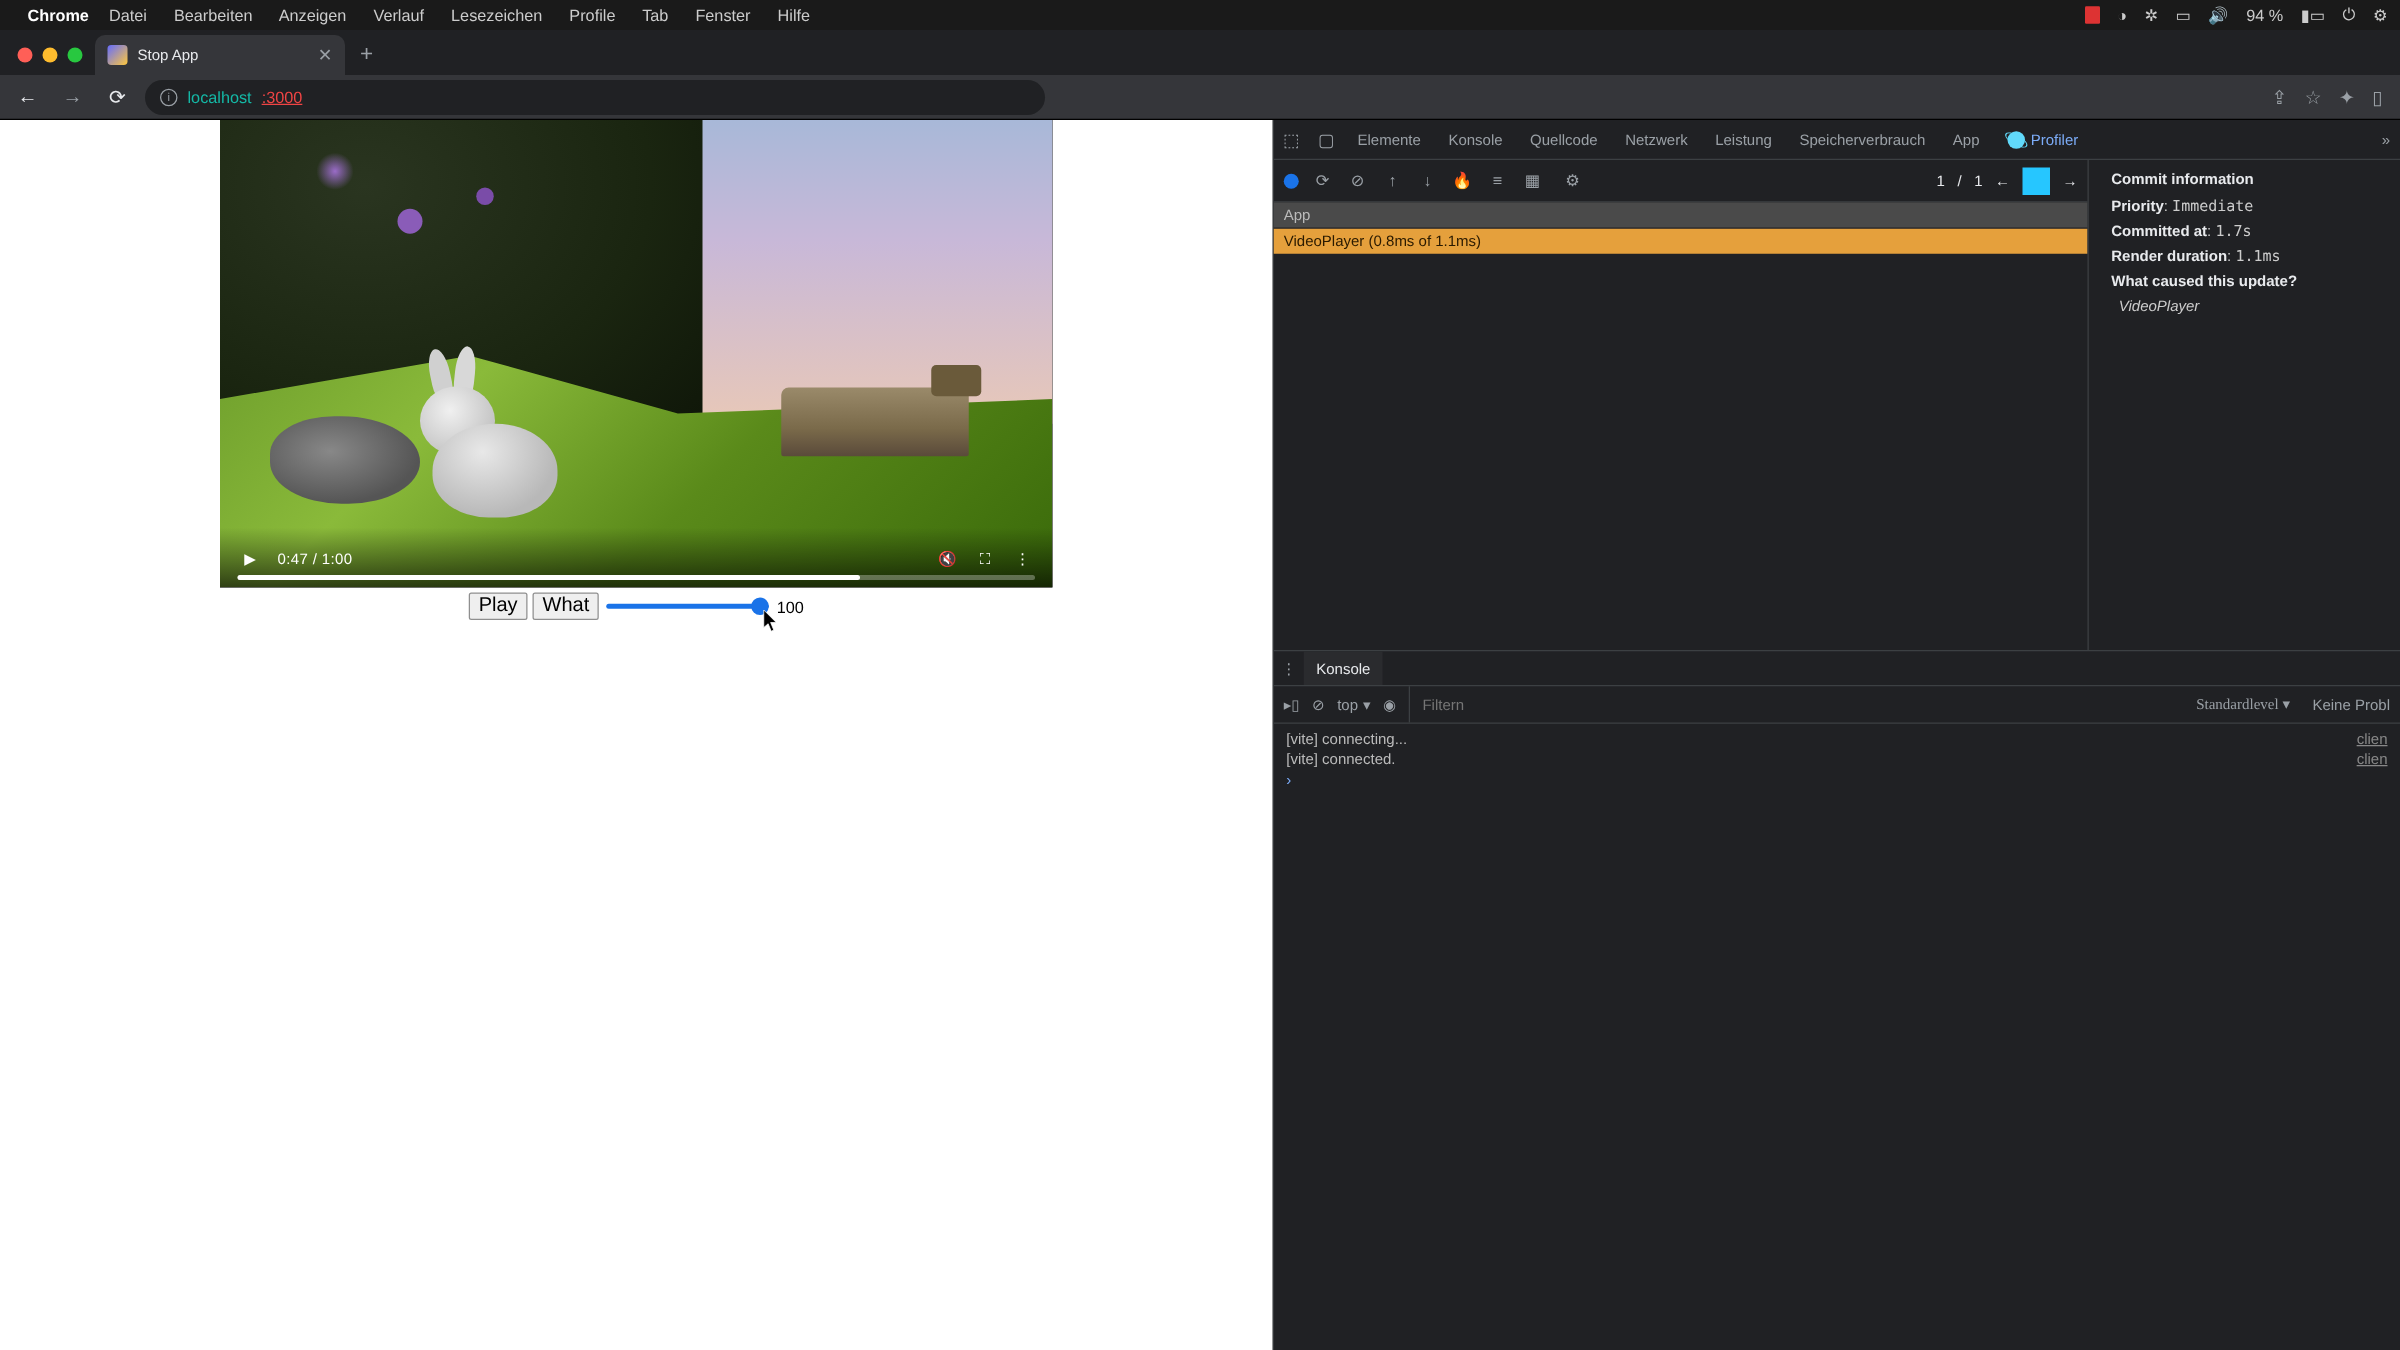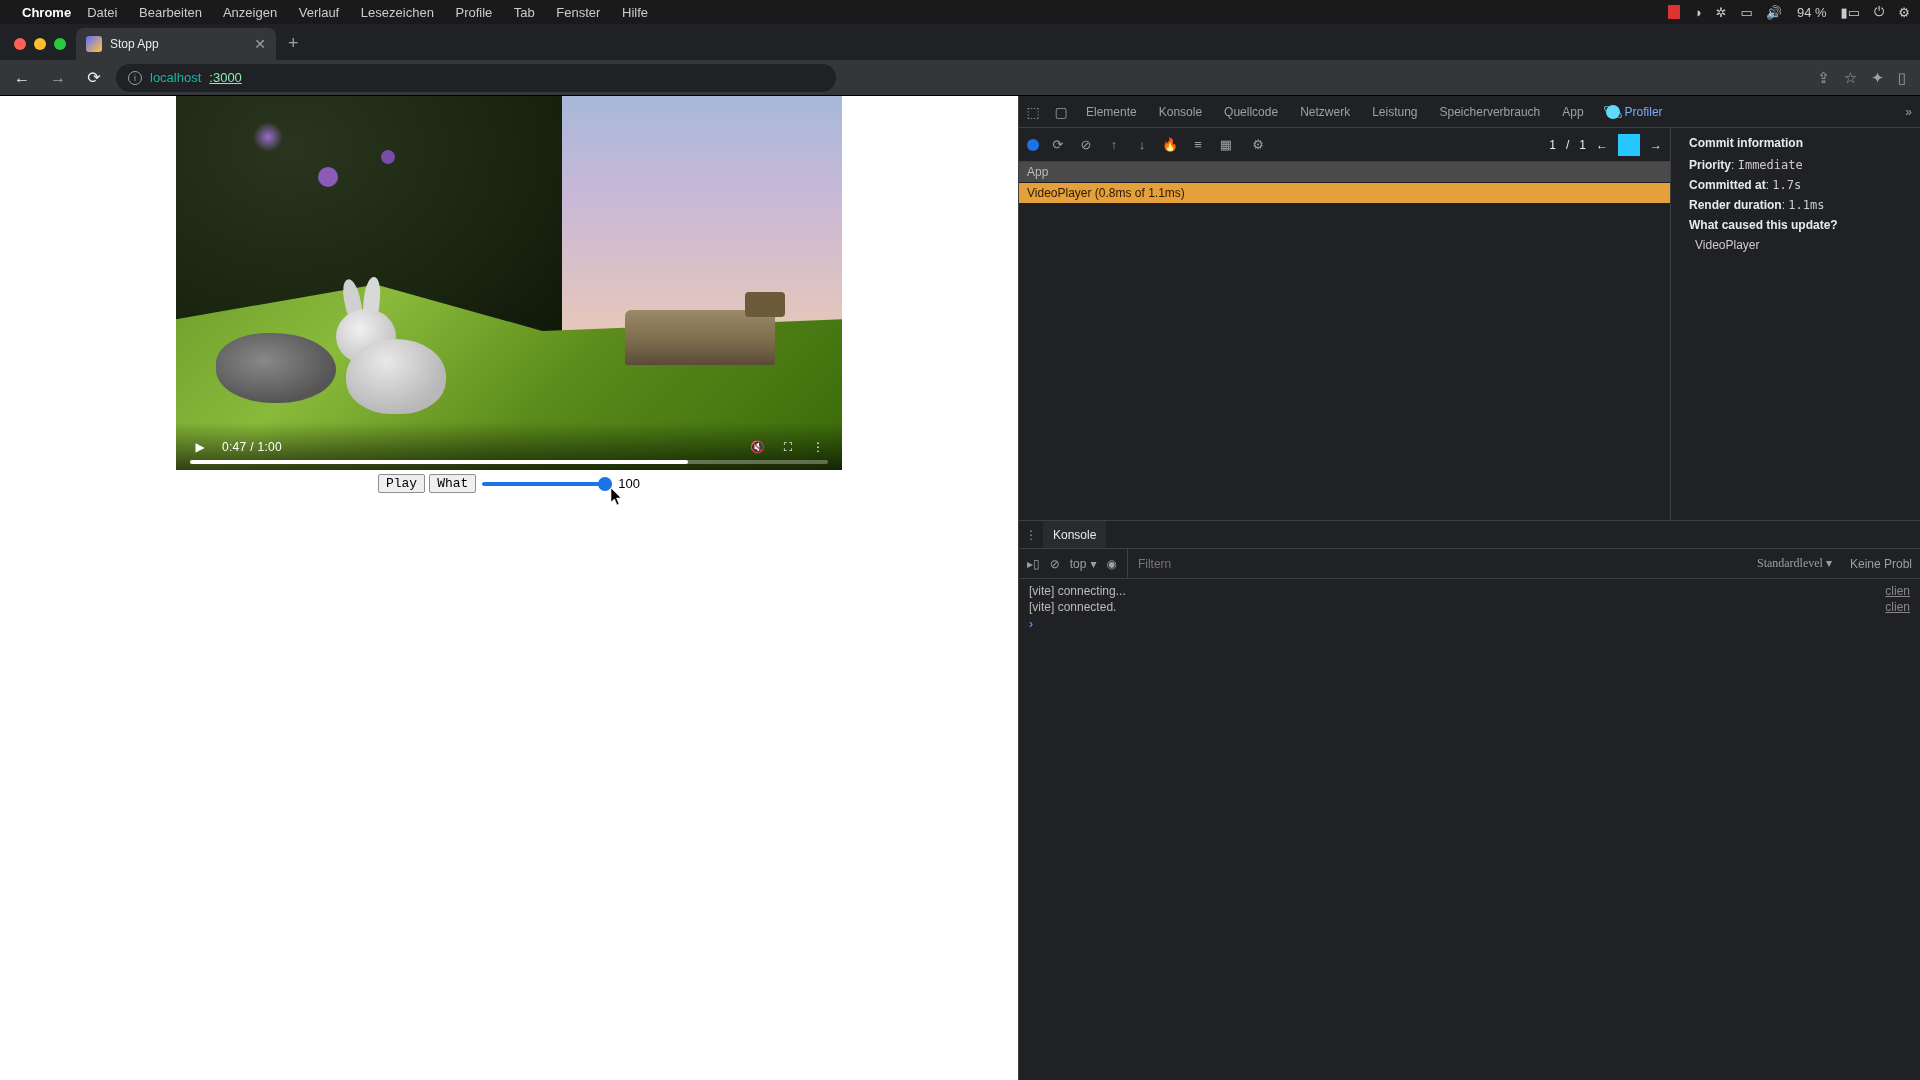--- a/index.html
+++ b/index.html
@@ -24,21 +24,21 @@
 .tab .close { color: #9aa0a6; font-size: 14px; margin-left: auto; }
 .newtab { color: #9aa0a6; font-size: 18px; padding: 0 12px 6px; }
 
 
 .toolbar { height: 36px; background: #35363a; display: flex; align-items: center; padding: 0 8px; gap: 8px; border-bottom: 1px solid #000; }
 .toolbar .navbtn { color: #9aa0a6; width: 28px; text-align: center; font-size: 16px; }
 .toolbar .navbtn.enabled { color: #e8eaed; }
 .omnibox { flex: 1; background: #202124; border-radius: 14px; height: 28px; display: flex; align-items: center; padding: 0 12px; color: #e8eaed; font-size: 13px; gap: 8px; max-width: 720px; }
 .omnibox .info { width:14px; height:14px; border:1px solid #9aa0a6; border-radius:50%; font-size:9px; color:#9aa0a6; display:flex; align-items:center; justify-content:center; }
 .omnibox .host { color:#14b8a6; }
-.omnibox .port { color:#86efac;text-decoration:underline; }
+.omnibox .port { color:#ef4444;text-decoration:underline; }
 .toolbar .right-icons { margin-left:auto; display:flex; gap:14px; color:#9aa0a6; font-size:15px; padding-right:6px; }
 
 
 .workspace { display:flex; height: calc(1080px - 24px - 36px - 36px); }
 .page { width: 1018px; background:#fff; position:relative; }
 .devtools { flex:1; background:#202124; color:#ccc; display:flex; flex-direction:column; border-left:1px solid #3c4043; }
 
 
 .video-wrap { position:absolute; left:176px; top:0; width:666px; }
 .video-box { width:666px; height:374px; background:#000; position:relative; overflow:hidden; }
@@ -58,21 +58,21 @@
 
 .video-ctrlbar { position:absolute; bottom:0; left:0; right:0; height:48px; background:linear-gradient(180deg,transparent 0%,rgba(0,0,0,0.65) 100%); display:flex; flex-direction:column; justify-content:flex-end; }
 .video-ctrlbar .row { display:flex; align-items:center; padding:0 16px 2px; color:#fff; font-size:12px; gap:14px; }
 .video-ctrlbar .row .time { letter-spacing:0.3px; }
 .video-ctrlbar .row .spacer { flex:1; }
 .video-ctrlbar .ic { width:16px; text-align:center; }
 .video-progress { height:4px; background:rgba(255,255,255,0.3); margin:4px 14px 6px; border-radius:2px; position:relative; }
 .video-progress .fill { position:absolute; left:0; top:0; bottom:0; width:78%; background:#fff; border-radius:2px; }
 
 .controls-row { display:flex; align-items:center; gap:4px; margin-top:4px; justify-content:center; }
-.controls-row button { font-size:13px; padding:1px 7px; background:#efefef; border:1px solid #8f8f8f; border-radius:2px;font-family:Liberation Mono, monospace; }
+.controls-row button { font-size:16px; padding:1px 7px; background:#efefef; border:1px solid #8f8f8f; border-radius:2px; }
 .slider { width:130px; height:14px; position:relative; display:inline-block; margin-left:2px; }
 .slider .track { position:absolute; top:5px; left:0; right:0; height:4px; background:#1a73e8; border-radius:2px; }
 .slider .thumb { position:absolute; top:0; right:0; width:14px; height:14px; border-radius:50%; background:#1a73e8; }
 .slider-val { font-size:13px; margin-left:2px; }
 
 
 .cursor { position:absolute; left:610px; top:392px; width:14px; height:18px; color:#000; pointer-events:none; }
 
 
 .dt-tabs { height:32px; display:flex; align-items:center; border-bottom:1px solid #3c4043; font-size:12px; color:#9aa0a6; }
@@ -95,21 +95,21 @@
 .flamegraph { padding:0; font-size:12px; font-family:Menlo,monospace; }
 .flame-bar { height:20px; display:flex; align-items:center; padding:0 8px; margin-bottom:1px; }
 .flame-app { background:#4a4a4a; color:#bbb; }
 .flame-vp { background:#e5a03c; color:#2a1a00; margin-right:0; font-weight:500; }
 
 .prof-right { width:250px; border-left:1px solid #3c4043; padding:8px 18px; font-size:12px; }
 .prof-right h4 { font-size:12px; font-weight:600; color:#e8eaed; margin-bottom:8px; }
 .prof-right .kv { margin-bottom:6px; color:#ccc; }
 .prof-right .kv b { font-weight:600; color:#e8eaed; }
 .prof-right .mono { font-family:Menlo,monospace;text-align:center; }
-.prof-right .cause { margin-top:2px; padding-left:6px; }
+.prof-right .cause { margin-top:2px; padding-left:6px;font-style:italic; }
 
 
 .console-panel { height:560px; border-top:1px solid #3c4043; display:flex; flex-direction:column; }
 .console-tab { height:28px; display:flex; align-items:center; font-size:12px; color:#9aa0a6; border-bottom:1px solid #3c4043; }
 .console-tab .dots { width:24px; text-align:center; }
 .console-tab .ct { padding:0 10px; height:100%; display:flex; align-items:center; background:#2a2b2e; color:#e8eaed; }
 .console-toolbar { height:30px; display:flex; align-items:center; gap:10px; padding:0 8px; font-size:12px; color:#9aa0a6; border-bottom:1px solid #3c4043; }
 .console-toolbar .ctx { display:flex; align-items:center; gap:4px; }
 .console-toolbar input { background:transparent; border:none; color:#ec4899; font-size:12px; outline:none; flex:1; border-left:1px solid #3c4043; padding-left:10px; height:100%; }
 .console-toolbar .lvl { margin-left:auto; padding-right:8px;font-family:Liberation Serif, serif; }

